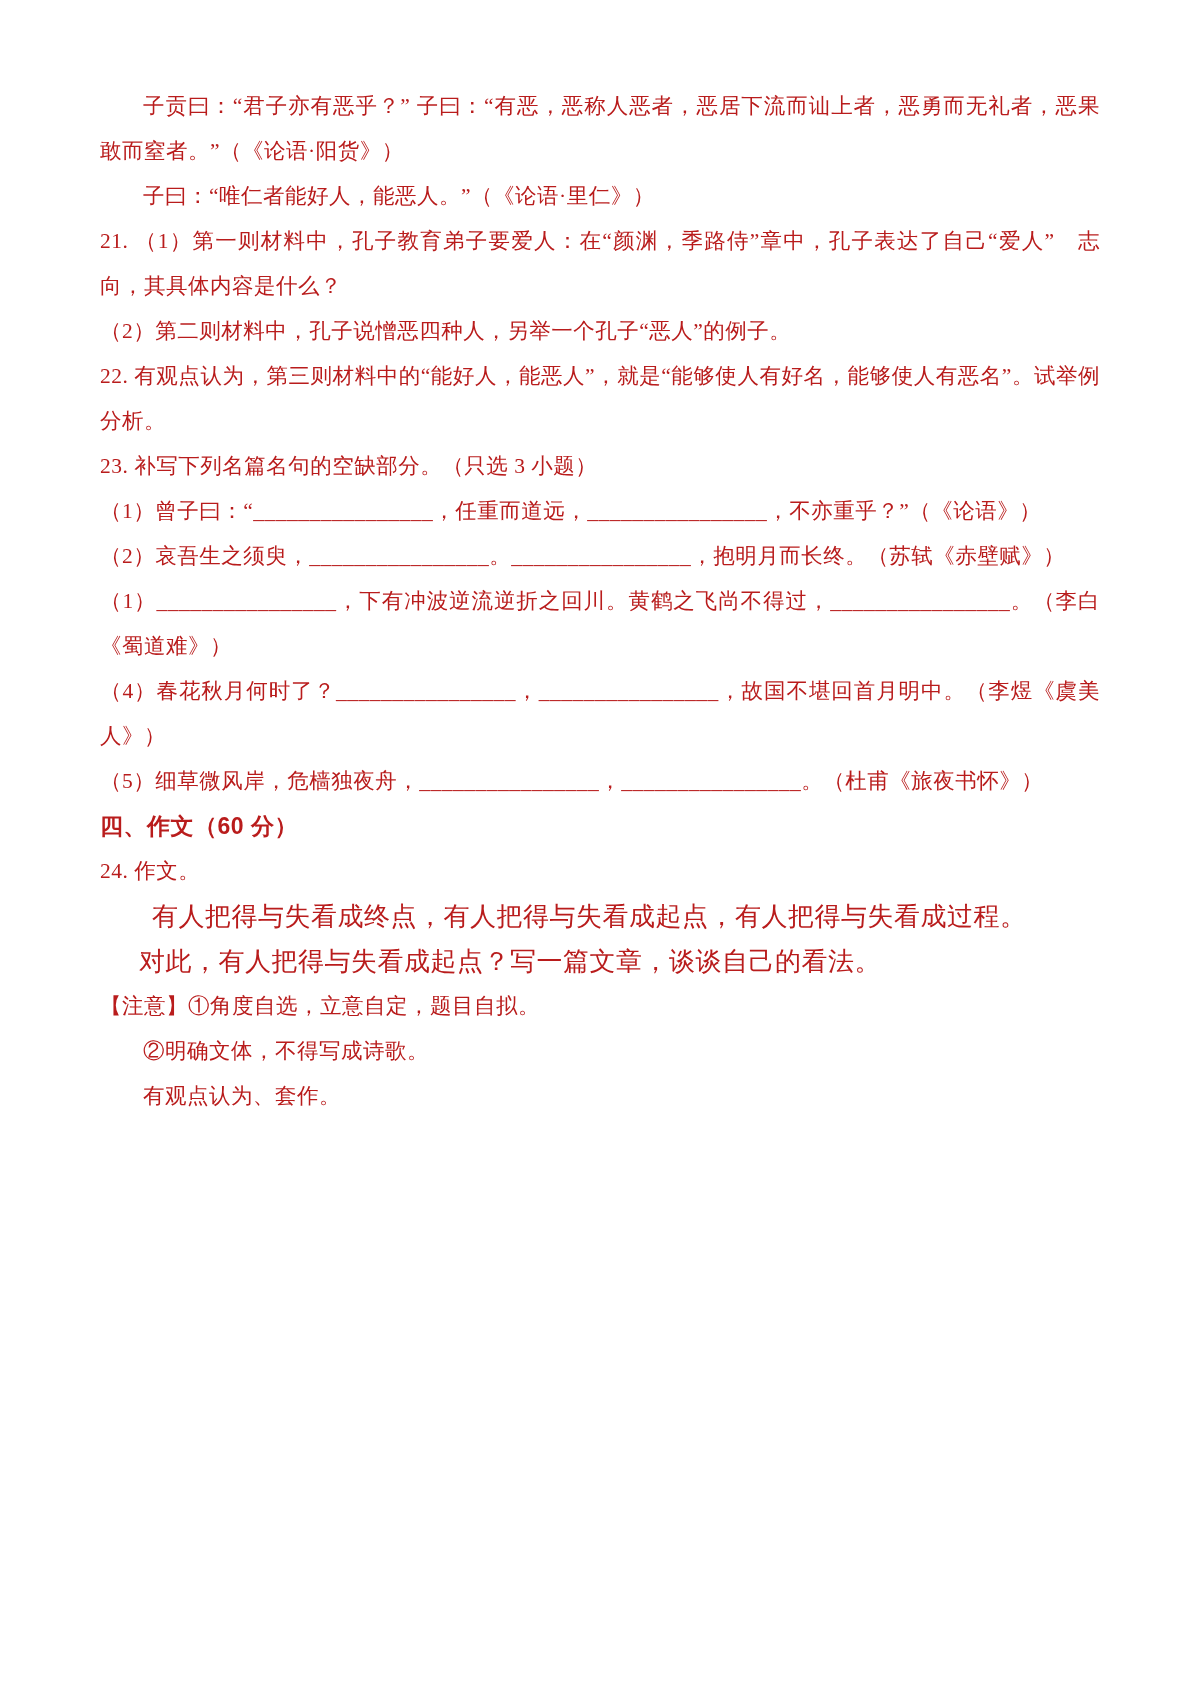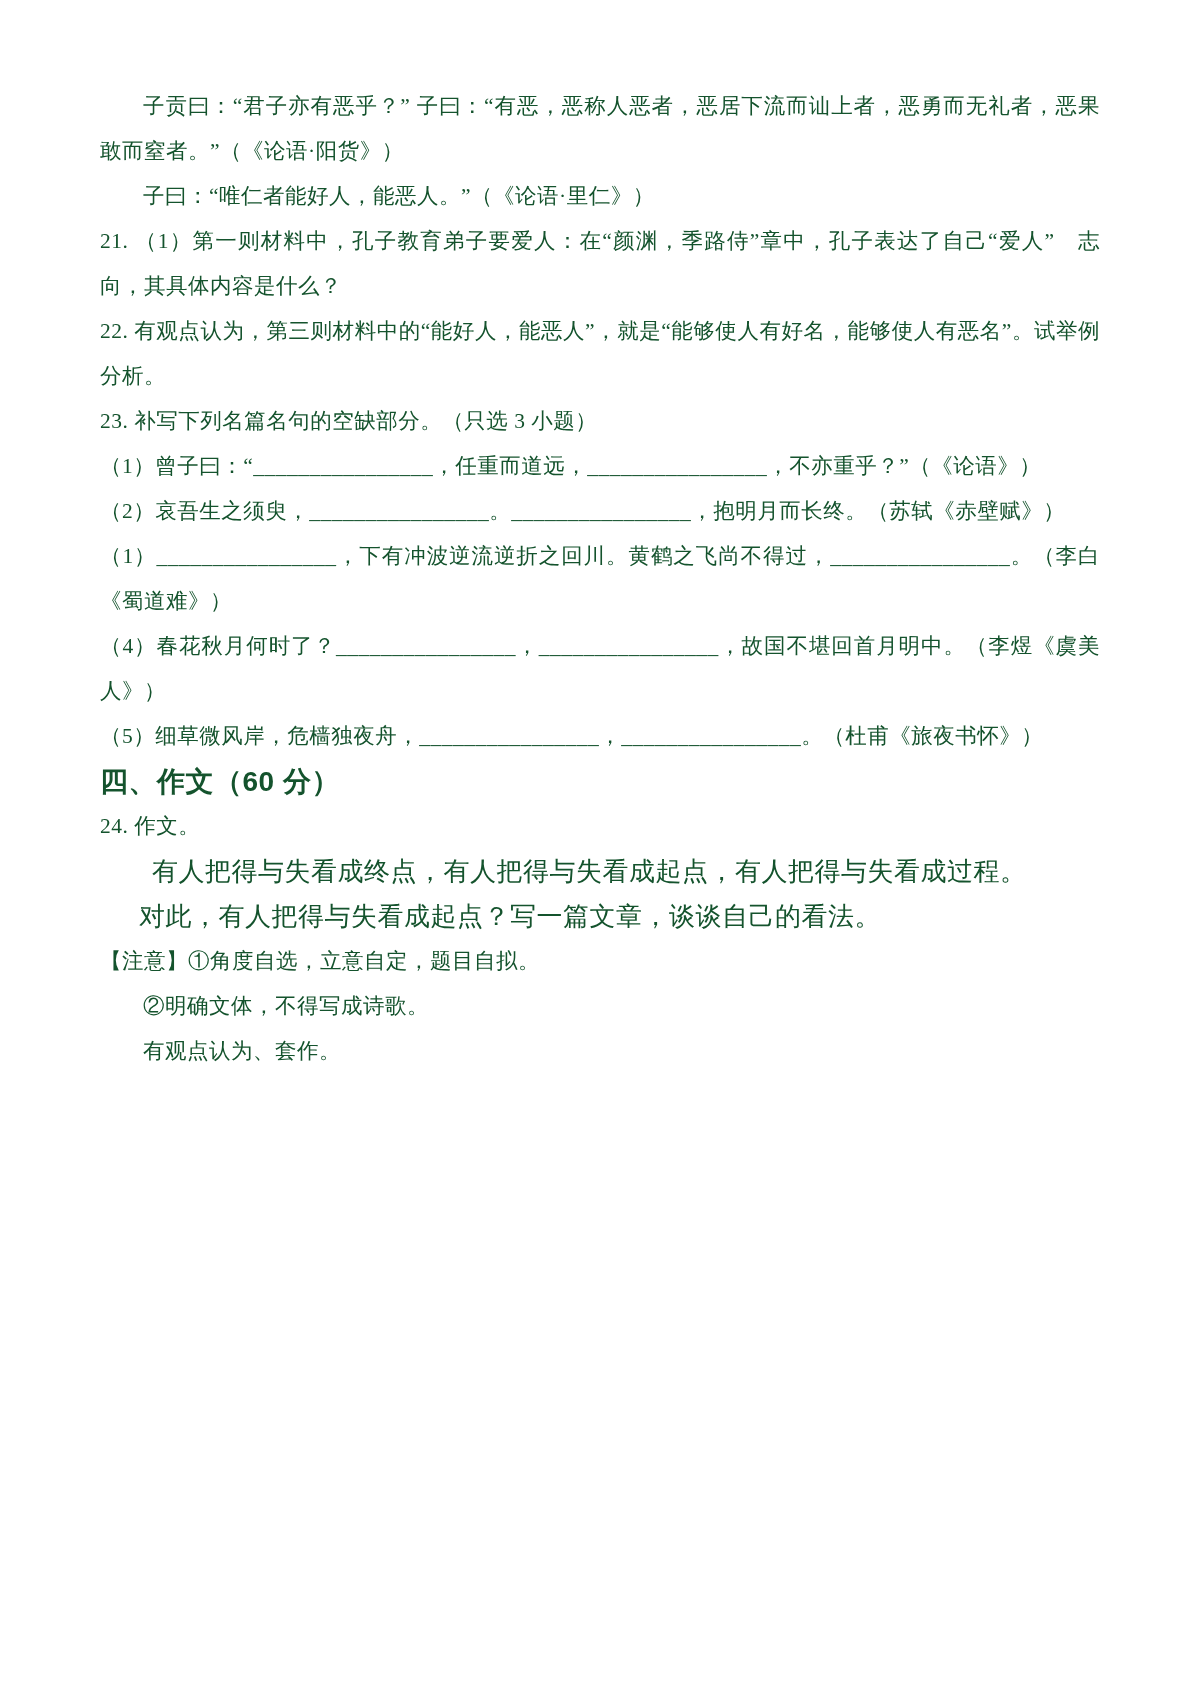--- a/index.html
+++ b/index.html
@@ -5,59 +5,60 @@
   html, body {
     margin: 0;
     padding: 0;
     background: #ffffff;
   }
   .page {
     width: 1200px;
     min-height: 1698px;
     box-sizing: border-box;
     background: #ffffff;
-    color: #14532d;
+    color: #b91c1c;
     padding: 84px 100px 60px 100px;
     font-family: "Liberation Serif", "DejaVu Serif", serif;
   }
   .p {
     margin: 0;
     font-size: 21.5px;
     line-height: 45px;
     text-align: justify;
     letter-spacing: 0.5px;
     word-break: break-all;
   }
   .indent2 { text-indent: 2em; }
   .indent15 { text-indent: 1.5em; }
   .h-sub {
     font-weight: bold;
     font-size: 23px;
     font-family: "Liberation Sans", "DejaVu Sans", sans-serif;
   }
   .h-main {
     font-weight: bold;
-    font-size: 28px;
+    font-size: 23px;
     font-family: "Liberation Sans", "DejaVu Sans", sans-serif;
   }
   .quote {
     font-size: 26px;
   }
 </style>
 </head>
 <body>
 
 <div class="page">
 
   <p class="p indent2">子贡曰：“君子亦有恶乎？”  子曰：“有恶，恶称人恶者，恶居下流而讪上者，恶勇而无礼者，恶果敢而窒者。”（《论语·阳货》）</p>
 
   <p class="p indent2">子曰：“唯仁者能好人，能恶人。”（《论语·里仁》）</p>
 
   <p class="p">21. （1）第一则材料中，孔子教育弟子要爱人：在“颜渊，季路侍”章中，孔子表达了自己“爱人”　志向，其具体内容是什么？</p>
 
+  <p class="p">（2）第二则材料中，孔子说憎恶四种人，另举一个孔子“恶人”的例子。</p>
 
   <p class="p">22. 有观点认为，第三则材料中的“能好人，能恶人”，就是“能够使人有好名，能够使人有恶名”。试举例分析。</p>
 
 
   <p class="p">23. 补写下列名篇名句的空缺部分。（只选 3 小题）</p>
 
   <p class="p">（1）曾子曰：“________________，任重而道远，________________，不亦重乎？”（《论语》）</p>
 
   <p class="p">（2）哀吾生之须臾，________________。________________，抱明月而长终。（苏轼《赤壁赋》）</p>
 

